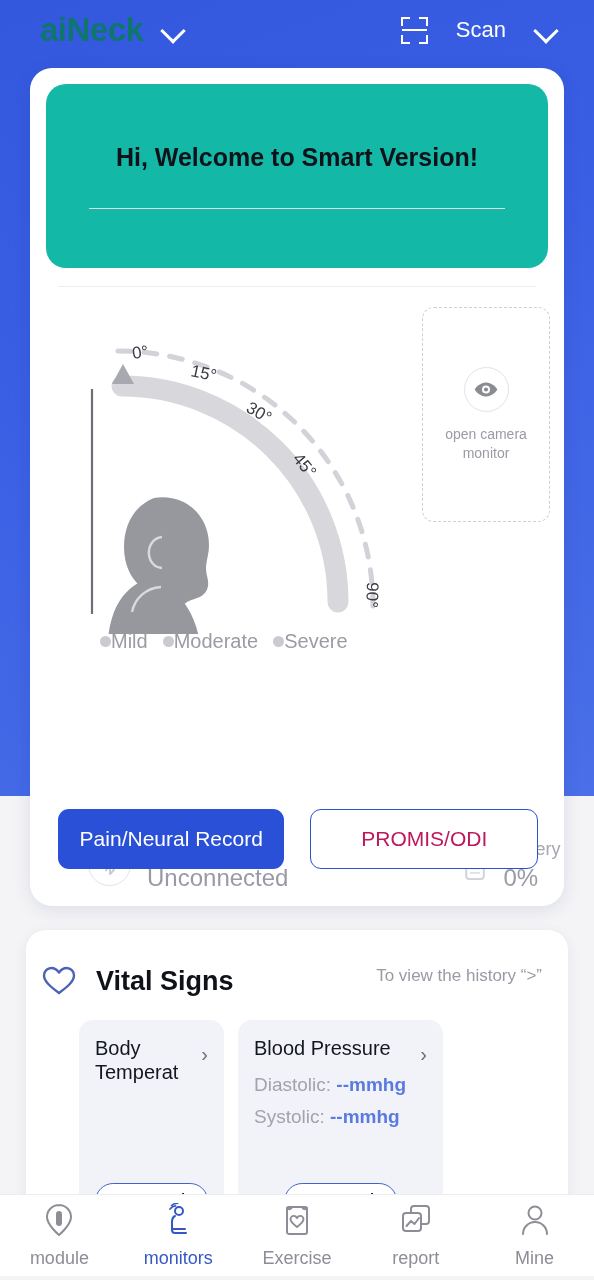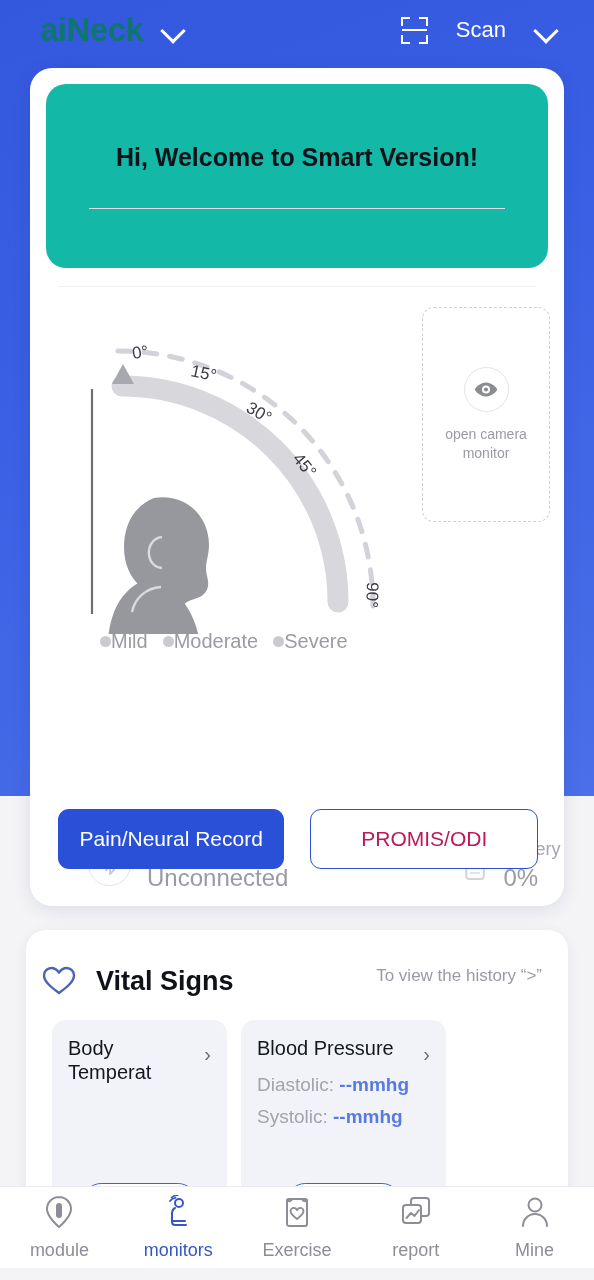--- a/index.html
+++ b/index.html
@@ -125,42 +125,42 @@
     display:flex; align-items:flex-start; padding:36px 26px 0 16px;
   }
   .heart-icon{ margin-right:20px; }
   .vital-title{ font-size:27px; font-weight:bold; color:#10121a; }
   .vital-hint{ margin-left:auto; font-size:17px; color:#9a9aa4; }
 
   .vital-grid{ display:flex; gap:14px; padding:20px 22px 0 26px; }
   .v-card{
     background:#f1f3f9; border-radius:14px; padding:16px 16px 0 16px; position:relative;
   }
-  .v-card.temp{ width:175px; height:185px; }
+  .v-card.temp{ width:145px; height:185px;margin-left:27px; }
   .v-card.bp{ width:205px; height:185px; }
   .v-head{ display:flex; align-items:flex-start; }
   .v-name{ font-size:20px; color:#15171f; line-height:1.2; }
   .v-chev{
     margin-left:auto; color:#6a6a74; font-size:20px; line-height:1;
     padding-top:8px; padding-left:6px;
   }
   .v-val{
     margin-top:16px; text-align:center; font-size:25px; color:#5a7ae0; font-weight:500;
   }
   .bp-line{ margin-top:10px; font-size:19px; color:#a3a3ad; text-align:left; }
   .bp-line b{ color:#5a7ae0; font-weight:bold; }
   .rec-btn{
     position:absolute; left:50%; transform:translateX(-50%); bottom:-14px;
     border:1.4px solid #3f63c9; border-radius:18px; background:#fff;
     padding:5px 22px; font-size:21px; color:#15171f; cursor:pointer; white-space:nowrap;
   }
 
   
   .bottom-nav{
-    position:absolute; left:0; bottom:12px; width:594px; height:82px;
+    position:absolute; left:0; bottom:4px; width:594px; height:82px;
     background:#fff; display:flex; align-items:center; z-index:9;
     border-top:1px solid #ececf0;
   }
   .nav-item{
     flex:1; display:flex; flex-direction:column; align-items:center; gap:7px; cursor:pointer;
   }
   .nav-label{ font-size:18px; color:#8d8d97; }
   .nav-item.active .nav-label{ color:#3458c6; }
 </style>
 </head>

